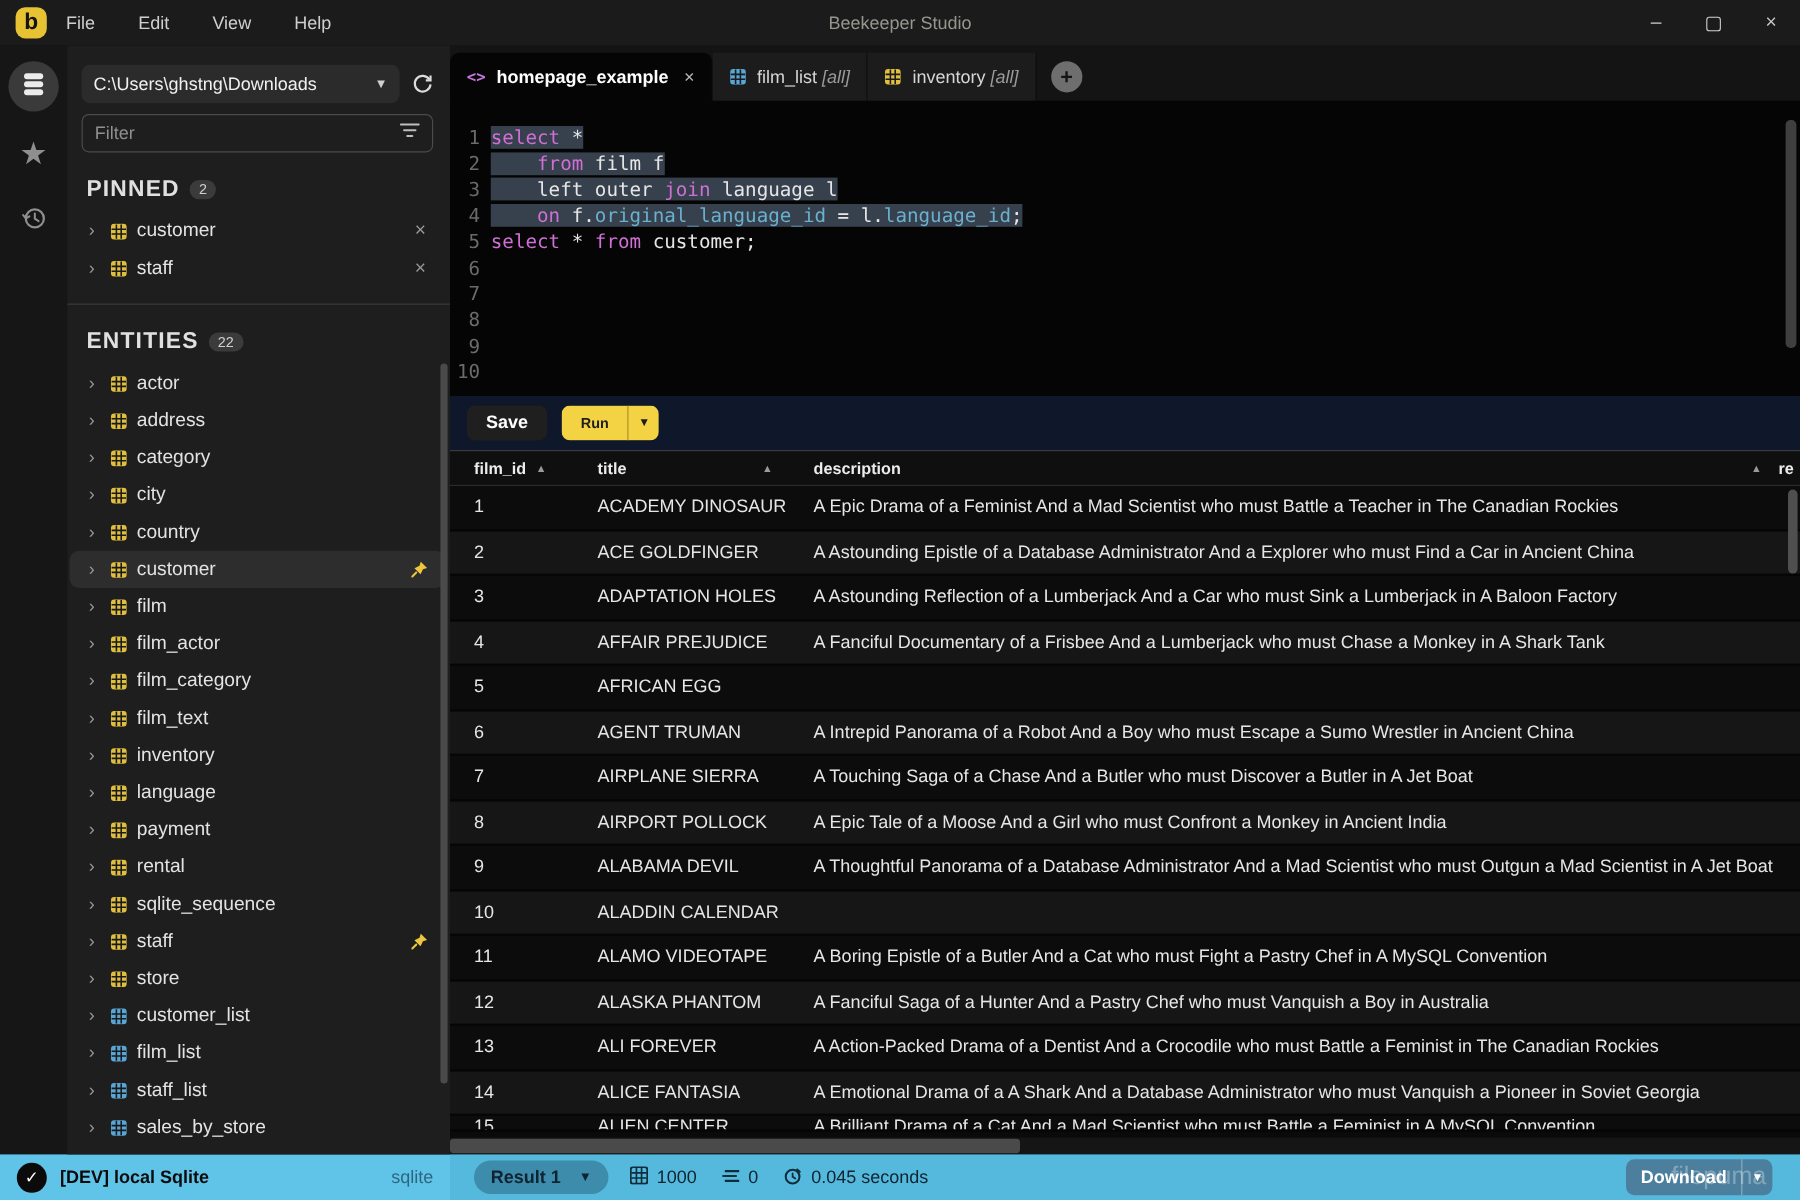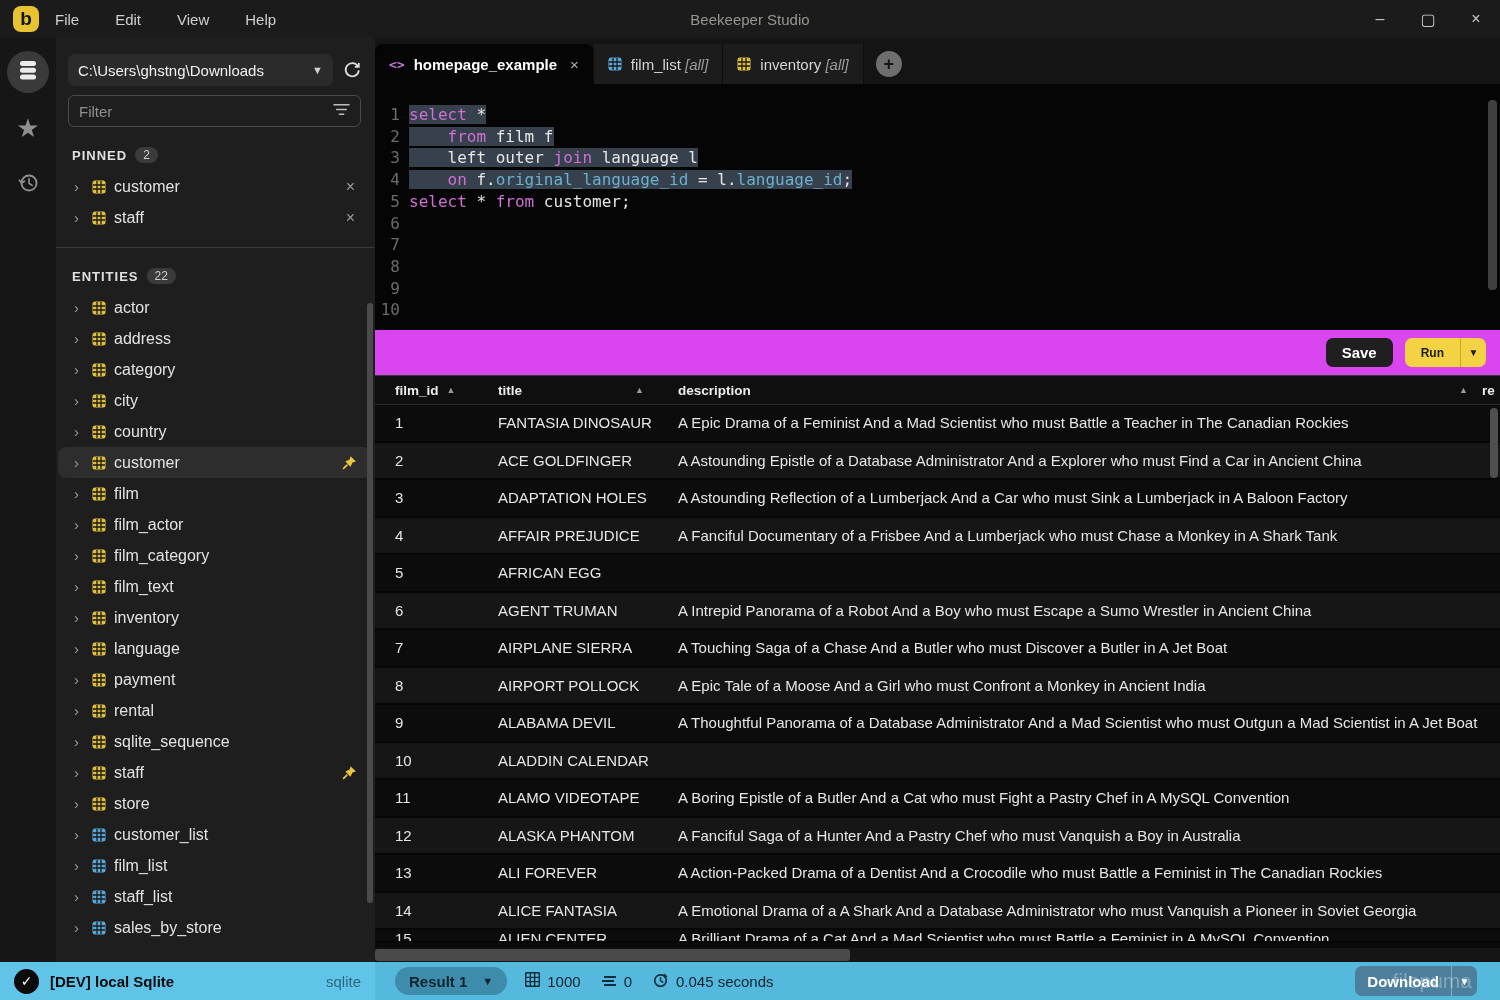--- a/index.html
+++ b/index.html
@@ -32,21 +32,21 @@
   .conn-text { flex:1 1 auto; white-space:nowrap; overflow:hidden; }
   .caret { color:#d0d0d0; font-size:11px; margin-left:6px; }
   .refresh { margin-left:10px; display:flex; }
   .filter-row { margin:0 14px 0 12px; border:1px solid #4a4a4a; border-radius:6px; height:32px;
     display:flex; align-items:center; padding:0 10px; }
   .filter-input { flex:1; background:transparent; border:none; outline:none; color:#ddd; font-size:15px;
     font-family:"Liberation Sans",sans-serif; }
   .filter-input::placeholder { color:#8f8f8f; }
 
   .side-header { display:flex; align-items:center; gap:8px; margin:20px 14px 8px 16px; }
-  .side-header-label { font-size:13px; font-weight:bold; letter-spacing:1px; color:#e0e0e0; }
+  .side-header-label { font-size:19px; font-weight:bold; letter-spacing:1px; color:#e0e0e0; }
   .badge { background:#3b3b3b; color:#cfcfcf; font-size:12px; border-radius:9px; padding:1px 8px; }
   .divider { border-top:1px solid #3a3a3a; margin:14px 0 4px 0; }
 
   .tree-item { display:flex; align-items:center; height:31px; padding:0 10px 0 16px; margin:0 4px 0 2px;
     font-size:16px; color:#e3e3e3; border-radius:8px; position:relative; }
   .tree-item.selected { background:#2d2d2d; }
   .chev { color:#9a9a9a; font-size:15px; width:18px; flex:0 0 18px; }
   .tree-icon { width:22px; flex:0 0 22px; display:flex; align-items:center; }
   .tree-name { flex:1 1 auto; white-space:nowrap; overflow:hidden; }
   .tree-x { color:#9a9a9a; font-size:16px; padding:0 6px; }
@@ -68,22 +68,22 @@
   .editor { height:246px; flex:0 0 246px; background:#050505; position:relative; padding-top:20px;
     font-family:"DejaVu Sans Mono",monospace; font-size:16px; line-height:21.7px; overflow:hidden; }
   .code-line { display:flex; }
   .gutter { width:34px; flex:0 0 34px; text-align:right; padding-right:9px; color:#6b6b6b; }
   .code-content { white-space:pre; }
   .code-content .selwrap { background:#37404d; }
   .tok.kw { color:#d06fd6; }
   .tok.field { color:#6ab0cf; }
   .editor-vscroll { position:absolute; right:3px; top:16px; width:9px; height:190px; background:#3f3f3f; border-radius:4px; }
 
-  .actionbar { height:45px; flex:0 0 45px; display:flex; align-items:center; justify-content:flex-end;
-    padding:0 14px; gap:12px; background:#d946ef; }
+  .actionbar { height:45px; flex:0 0 45px; display:flex; align-items:center; justify-content:flex-start;
+    padding:0 14px; gap:12px; background:#0f172a; }
   .save-btn { background:#1f1f1f; color:#fff; font-weight:bold; font-size:15px; border:none;
     border-radius:7px; height:29px; padding:0 16px; font-family:"Liberation Sans",sans-serif; }
   .run-group { display:flex; height:29px; border-radius:7px; overflow:hidden; }
   .run-btn { background:#f3d344; color:#1d1d1d; font-weight:bold; font-size:12px; border:none;
     padding:0 16px; font-family:"Liberation Sans",sans-serif; }
   .run-caret { background:#f3d344; border-left:1px solid #c7a92f; width:26px; display:flex;
     align-items:center; justify-content:center; color:#1d1d1d; font-size:10px; }
 
   .grid-table { flex:1 1 auto; display:flex; flex-direction:column; min-height:0; position:relative; }
   .gt-header { height:30px; flex:0 0 30px; display:flex; align-items:center; border-top:1px solid #3a3a3a;
@@ -580,21 +580,21 @@
               <span class="sort">▲</span>
    </div>
    <div class="gt-col c4">
      <span>re</span>
    </div>
           </div>
         <div class="gt-body">
           <div>
               <div class="gt-row">
        <div class="gt-cell c1">1</div>
-       <div class="gt-cell c2">FANTASIA DINOSAUR</div>
+       <div class="gt-cell c2">ACADEMY DINOSAUR</div>
        <div class="gt-cell c3">A Epic Drama of a Feminist And a Mad Scientist who must Battle a Teacher in The Canadian Rockies</div>
      </div>
               <div class="gt-row">
        <div class="gt-cell c1">2</div>
        <div class="gt-cell c2">ACE GOLDFINGER</div>
        <div class="gt-cell c3">A Astounding Epistle of a Database Administrator And a Explorer who must Find a Car in Ancient China</div>
      </div>
               <div class="gt-row">
        <div class="gt-cell c1">3</div>
        <div class="gt-cell c2">ADAPTATION HOLES</div>

